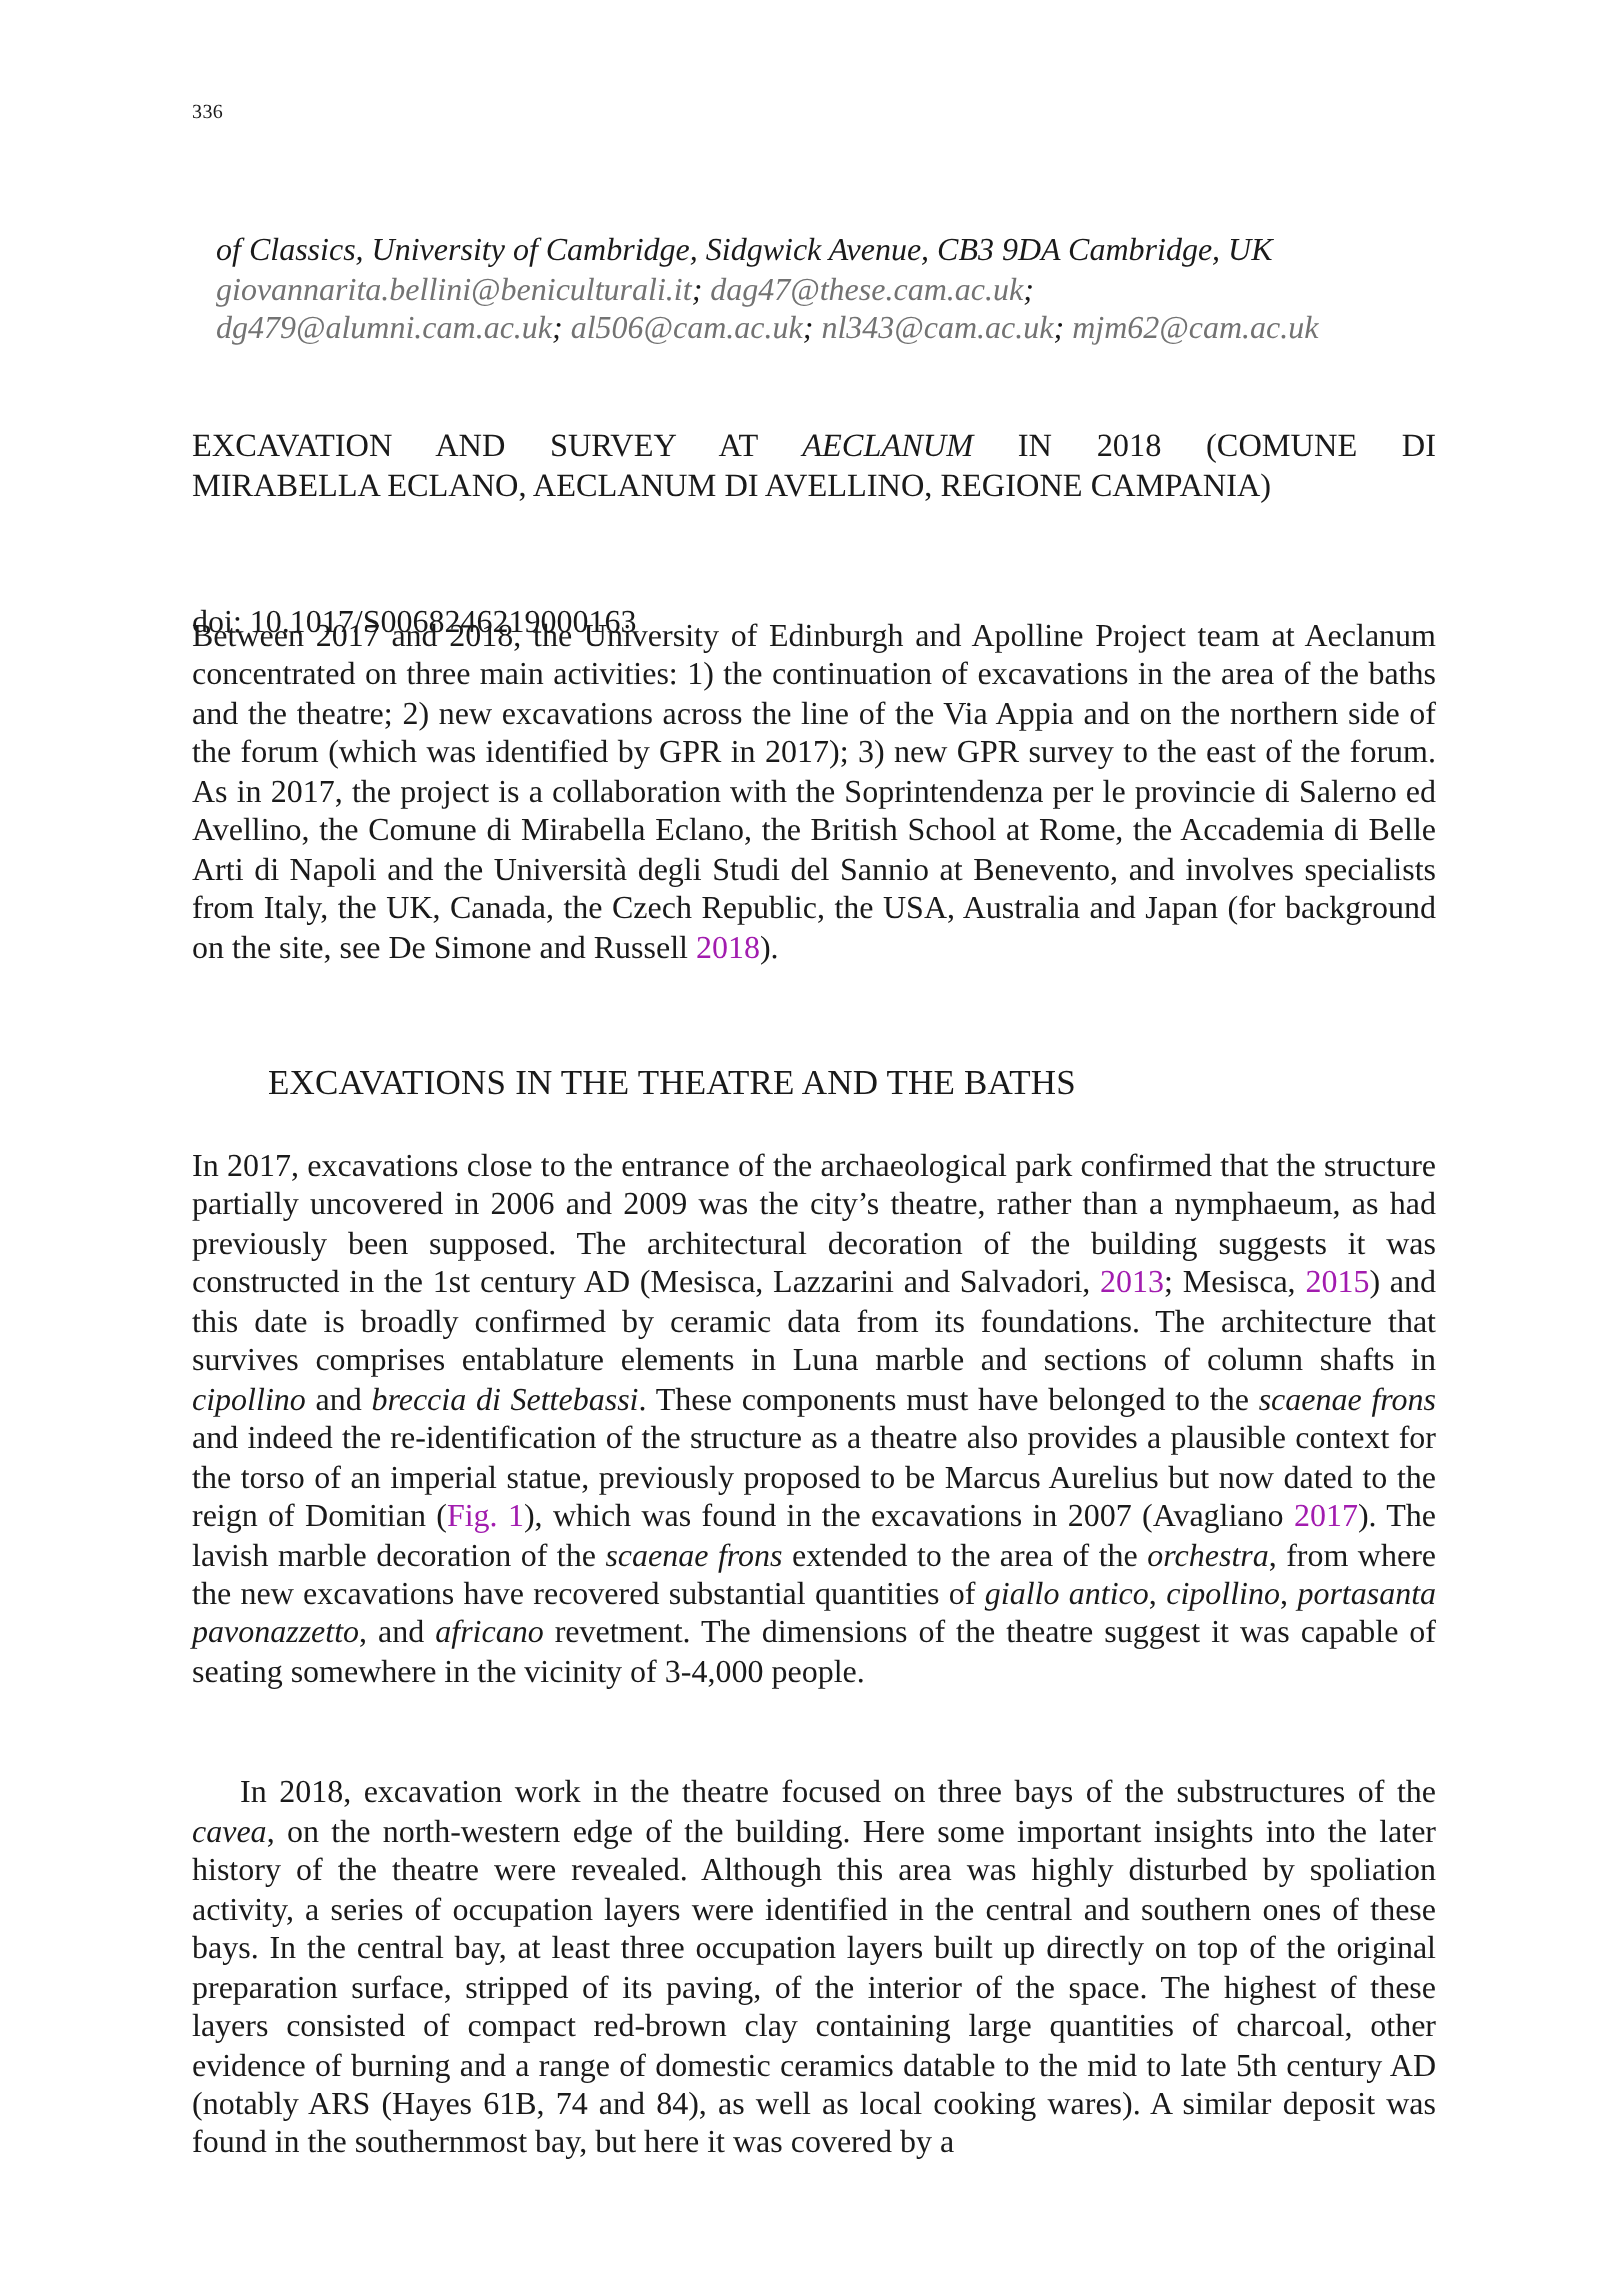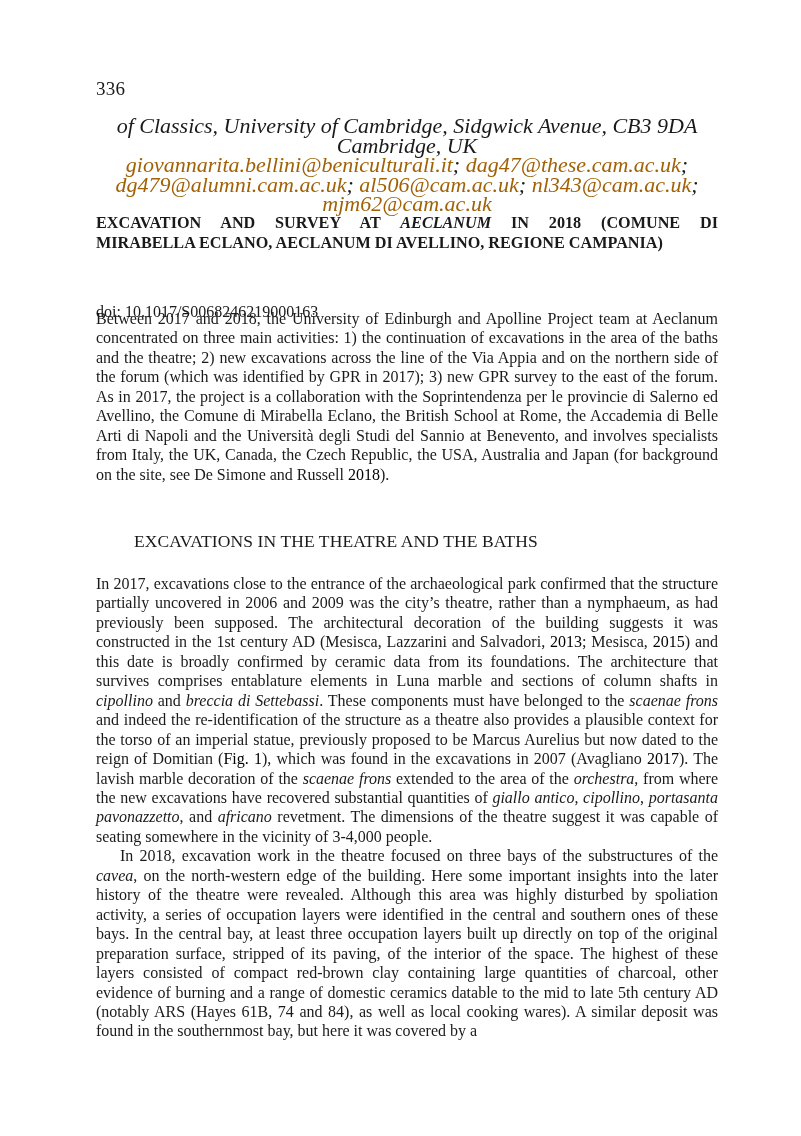--- a/index.html
+++ b/index.html
@@ -1,35 +1,35 @@
 <!DOCTYPE html>
 <html><head>
 <meta charset="utf-8">
 <style>
   html, body { margin: 0; padding: 0; background: #ffffff; }
   body { width: 801px; height: 1136px; position: relative; overflow: hidden;
          font-family: "Liberation Serif", "DejaVu Serif", serif; color: #1a1a1a; }
   .page { position: absolute; left: 96px; top: 0; width: 622px; }
   .running-head { position: absolute; top: 51px; left: 0; width: 622px; height: 20px;
-                  font-size: 19px; letter-spacing: 0.2px; margin-top: 27px; }
+                  font-size: 10px; letter-spacing: 0.2px; }
   .running-head .pn { position: absolute; left: 0; top: 0; }
   .running-head .jt { position: absolute; right: 0; top: 0; }
-  .affil { position: absolute; top: 116px; left: 0; width: 622px; text-align: center;
-           font-style: italic; font-size: 22px; line-height: 19.5px; }
-  .affil a { color: #a16207; text-decoration: none; }
-  .title { position: absolute; top: 213px; left: 0; width: 622px; font-weight: bold;
+  .affil { position: absolute; top: 116px; left: 12px; width: 622px; text-align: left;
+           font-style: italic; font-size: 16px; line-height: 19.5px; }
+  .affil a { color: #737373; text-decoration: none; }
+  .title { position: absolute; top: 213px; left: 0; width: 622px; font-weight: normal;
            font-size: 16.2px; line-height: 20px; text-align: justify; text-align-last: left; }
   .title .line1 { display: block; text-align: justify; text-align-last: justify; }
   .doi { position: absolute; top: 259px; left: 0; font-size: 16px; margin-top: 44px; }
   .p { text-align: justify; font-size: 16px; line-height: 19.45px; margin: 0; hyphens: none; }
   .block1 { position: absolute; top: 309px; left: 0; width: 622px; }
   .h2 { position: absolute; top: 531px; left: 0; font-size: 17.5px; letter-spacing: 0.1px; margin-left: 38px; }
   .block2 { position: absolute; top: 574px; left: 0; width: 622px; }
-  .indent { text-indent: 24px; }
-  a.ref { color: #000000; text-decoration: none; }
+  .indent { text-indent: 24px; margin-top: 41px; }
+  a.ref { color: #a21caf; text-decoration: none; }
   em { font-style: italic; }
 </style>
 </head>
 <body>
 
 <div class="page">
 
   <div class="running-head">
     <span class="pn">336</span>
   </div>

